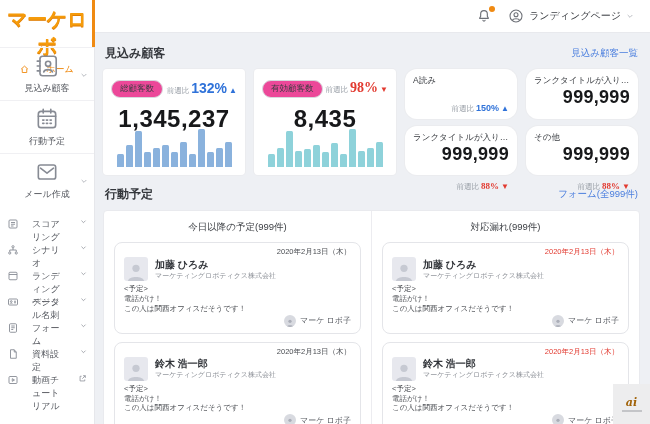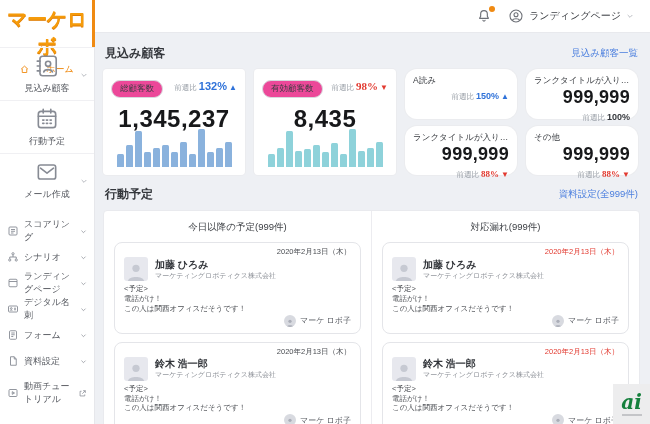--- a/index.html
+++ b/index.html
@@ -14,25 +14,25 @@
   .logo-block{height:47px;padding-top:6px;text-align:center;}
   .logo-text{font-size:20px;font-weight:bold;color:#f59b0b;letter-spacing:-0.5px;
              text-shadow:0 1px 0 #e07c00;}
   .home-row{margin-top:3px;display:flex;align-items:center;justify-content:center;gap:17px;
             color:#ef8a10;font-size:9px;}
   .p-item{position:relative;height:53px;border-top:1px solid #f0f0f3;display:flex;flex-direction:column;
           align-items:center;justify-content:center;color:#878b94;cursor:pointer;}
   .p-item .lbl{font-size:9px;color:#55585f;margin-top:3px;}
   .p-item .chev{position:absolute;right:6px;top:23px;color:#a7aab1;}
   .s-nav{margin-top:12px;}
-  .s-item{display:flex;align-items:center;gap:5px;padding:0 7px;height:26px;color:#55585f;
+  .s-item{display:flex;gap:13px;padding:0 7px;height:26px;color:#55585f;
           font-size:9px;cursor:pointer;}
   .s-item svg{flex-shrink:0;color:#878b94;}
   .s-item .chev{margin-left:auto;color:#a7aab1;}
-  .foot-item{margin-top:auto;margin-bottom:18px;}
+  .foot-item{margin-top:auto;margin-bottom:24px;}
   svg{display:block;}
 
   
   .right{flex:1;display:flex;flex-direction:column;min-width:0;}
   .topbar{height:33px;background:#fff;border-bottom:1px solid #e8e9ed;display:flex;align-items:center;
           justify-content:flex-end;gap:16px;padding:0 16px;flex-shrink:0;}
   .bell{position:relative;color:#6d7077;cursor:pointer;}
   .bell .dot{position:absolute;top:-2px;right:-3px;width:6px;height:6px;border-radius:50%;background:#f08a12;}
   .usermenu{display:flex;align-items:center;gap:5px;font-size:10px;color:#3a3d42;cursor:pointer;}
   .usermenu .chev{color:#a7aab1;}
@@ -42,35 +42,35 @@
   .sec-title{font-size:12px;color:#34373c;font-weight:bold;}
   .sec-link{font-size:9.5px;color:#4a7ede;cursor:pointer;text-decoration:none;}
 
   
   .metrics{display:flex;gap:9px;}
   .big-card{width:142px;height:106px;background:#fff;border-radius:4px;padding:8px;position:relative;
             box-shadow:0 0 0 1px #ebecef;}
   .badge{display:inline-block;border:1px solid #d8dade;border-radius:10px;padding:2px 8px;
          font-size:8.5px;color:#3a3d42;background:#ec4899;}
   .cmp{position:absolute;top:11px;right:8px;font-size:7.5px;color:#9aa0a8;}
-  .cmp b{font-size:11px;margin-left:2px;}
+  .cmp b{font-size:14px;margin-left:2px;}
   .up{color:#2f72d9;}.down{color:#e23a30;font-family:Liberation Serif, serif;}.flat{color:#34373c;}
   .arrow{font-size:8px;}
   .big-val{font-size:24px;font-weight:bold;color:#17181a;text-align:center;margin-top:7px;
            letter-spacing:0.5px;}
   .chart{position:absolute;left:8px;right:8px;bottom:8px;height:40px;display:flex;
          align-items:flex-end;justify-content:center;gap:2px;}
   .bar{width:7px;border-radius:1.5px 1.5px 0 0;}
   .small-col{display:flex;flex-direction:column;gap:7px;width:112px;}
   .small-card{height:49.5px;background:#fff;border-radius:12px;padding:6px 8px;
               box-shadow:0 0 0 1px #ebecef;}
   .small-title{font-size:8.5px;color:#3a3d42;white-space:nowrap;overflow:hidden;}
   .small-val{font-size:18px;font-weight:bold;color:#17181a;text-align:right;margin-top:0px;
              letter-spacing:0.3px;}
-  .small-cmp{font-size:7.5px;color:#9aa0a8;text-align:right;margin-top:4px;}
+  .small-cmp{font-size:7.5px;color:#9aa0a8;text-align:right;margin-top:16px;}
   .small-cmp b{font-size:9px;margin-left:2px;}
 
   
   .panel{background:#fff;border:1px solid #e9eaee;border-radius:4px;margin-top:4px;display:flex;height:460px;}
   .col{flex:1;padding:7px 10px;min-width:0;}
   .col + .col{border-left:1px solid #ececf0;}
   .col-head{text-align:center;font-size:9.5px;color:#3a3d42;margin:3px 0 8px;}
   .t-card{border:1px solid #e4e5e9;border-radius:8px;padding:5px 9px 6px;margin-bottom:8px;cursor:pointer;}
   .t-date{text-align:right;font-size:7.5px;color:#4a4d52;line-height:1.1;}
   .overdue .t-date{color:#e23a30;}
@@ -83,21 +83,21 @@
   .t-line{font-size:7.5px;color:#4a4d52;line-height:1.3;}
   .t-assignee{display:flex;justify-content:flex-end;align-items:center;gap:4px;font-size:8px;
               color:#55585f;margin-top:1px;}
   .mini-ava{width:12px;height:12px;border-radius:50%;background:#d8dae0;display:flex;
             align-items:flex-end;justify-content:center;overflow:hidden;}
 
   
   .watermark{position:absolute;right:0;bottom:0;width:37px;height:40px;background:#ededee;
              display:flex;flex-direction:column;align-items:center;justify-content:center;z-index:6;}
   .watermark .ai{font-family:"DejaVu Serif",serif;font-style:italic;font-weight:bold;
-                 font-size:20px;color:#15803d;line-height:1;}
+                 font-size:11px;color:#a16207;line-height:1;}
   .watermark .sub{width:20px;height:2px;background:#c4c5c8;margin-top:2px;}
 </style>
 </head>
 <body>
 
 <div class="screen">
   <div class="orange-strip"></div>
 
   <aside class="sidebar">
     <div class="logo-block">
@@ -378,21 +378,21 @@
             <div class="small-cmp">
               <span>前週比</span><b class="down">88%</b>
               <span class="arrow down">▼</span>
             </div>
           </div>
         </div>
       </div>
 
       <div class="sec-head" style="margin-top:11px;">
         <span class="sec-title">行動予定</span>
-        <a class="sec-link">資料設定(全999件)</a>
+        <a class="sec-link">フォーム(全999件)</a>
       </div>
 
       <div class="panel">
 
         <div class="col">
           <div class="col-head">今日以降の予定(999件)</div>
 
           <div class="t-card">
             <div class="t-date">2020年2月13日（木）</div>
             <div class="t-row">

